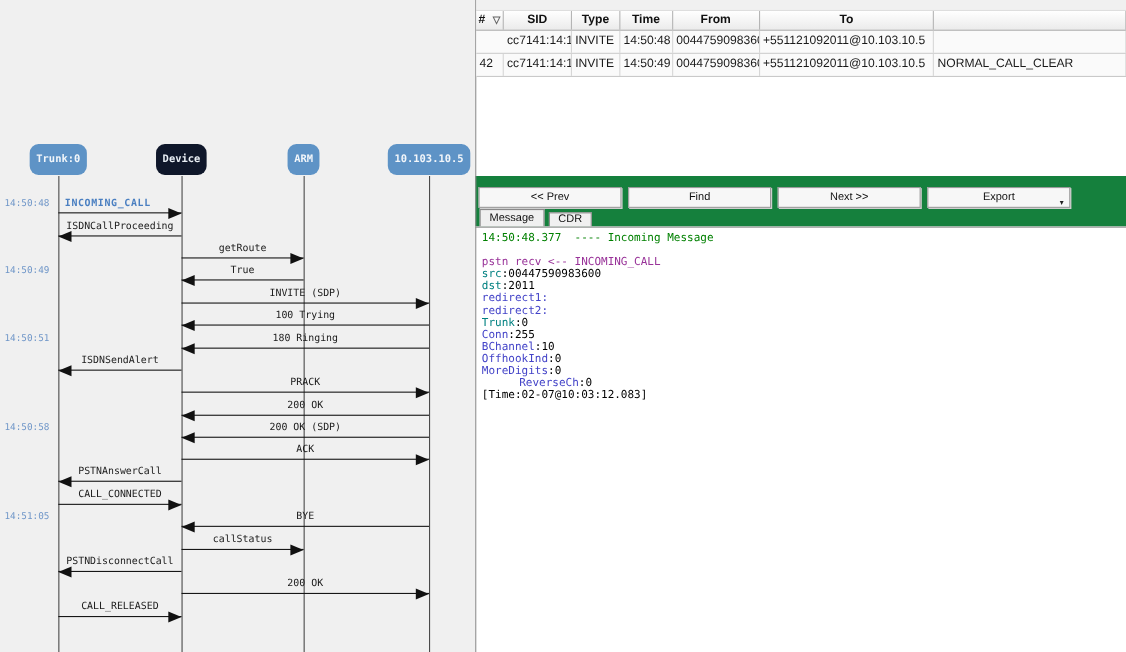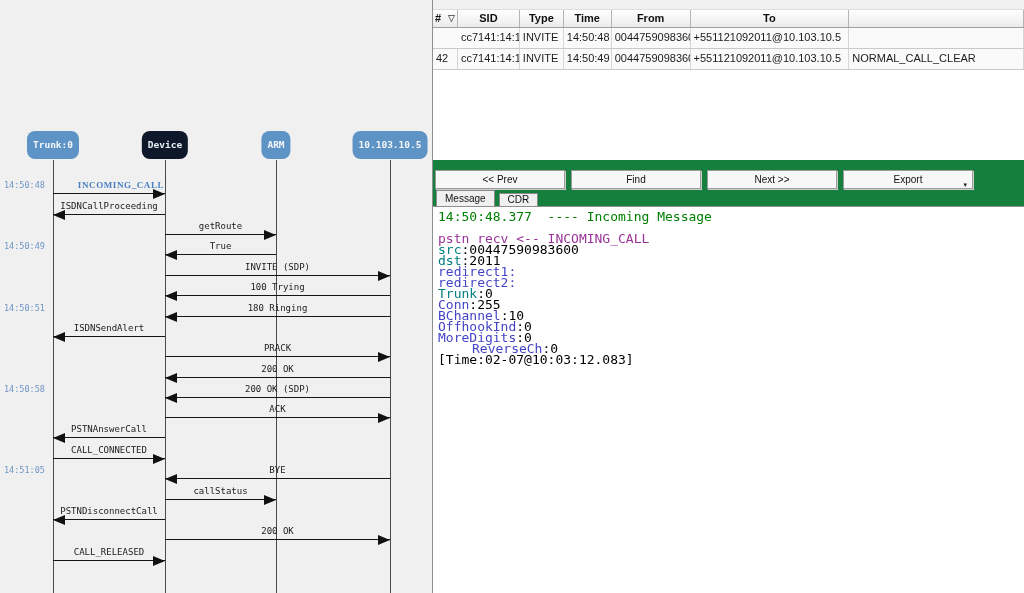--- a/index.html
+++ b/index.html
@@ -71,37 +71,37 @@
   }
   .tab.active   { height:16px; line-height:15px; }
   .tab.inactive { height:13px; line-height:12px; }
 
   
   #msg-panel {
     position:absolute; left:432px; top:206px; width:592px; height:387px; box-sizing:border-box;
     background:#ffffff; border-left:1px solid #8f8f8f; border-top:1px solid #8f8f8f;
     padding:4px 0 0 5px; font-family:"DejaVu Sans Mono", monospace;
   }
-  .m-line { height:11px; font-size:13px; line-height:11px; white-space:pre; }
+  .m-line { height:11px; font-size:10px; line-height:11px; white-space:pre; }
 </style>
 </head>
 <body>
 
 <div id="diagram">
     <div class="lifeline" style="left: 53px; height: 433px;"></div>
     <div class="actor-box" style="left: 53px; background: rgb(94, 147, 198); color: rgb(242, 246, 250);">Trunk:0</div>
     <div class="lifeline" style="left: 165px; height: 433px;"></div>
     <div class="actor-box" style="left: 165px; background: #0f172a; color: rgb(233, 239, 245);">Device</div>
     <div class="lifeline" style="left: 276px; height: 433px;"></div>
     <div class="actor-box" style="left: 276px; background: rgb(94, 147, 198); color: rgb(242, 246, 250);">ARM</div>
     <div class="lifeline" style="left: 390px; height: 433px;"></div>
     <div class="actor-box" style="left: 390px; background: rgb(94, 147, 198); color: rgb(242, 246, 250);">10.103.10.5</div>
     <div class="msg-line" style="left: 53px; top: 193px; width: 112px;"></div>
     <div class="msg-head to-right" style="top: 189px; left: 153px;"></div>
-    <div class="msg-label hl" style="left: 121px; top: 180px; color: rgb(74, 127, 193); font-family: Liberation Serif, serif;">INCOMING_CALL</div>
+    <div class="msg-label hl" style="left: 98px; top: 180px; color: rgb(74, 127, 193);">INCOMING_CALL</div>
     <div class="msg-line" style="left: 53px; top: 214px; width: 112px;"></div>
     <div class="msg-head to-left" style="top: 210px; left: 53px;"></div>
     <div class="msg-label" style="left: 109px; top: 201px;">ISDNCallProceeding</div>
     <div class="msg-line" style="left: 165px; top: 234px; width: 111px;"></div>
     <div class="msg-head to-right" style="top: 230px; left: 264px;"></div>
     <div class="msg-label" style="left: 220.5px; top: 221px;">getRoute</div>
     <div class="msg-line" style="left: 165px; top: 254px; width: 111px;"></div>
     <div class="msg-head to-left" style="top: 250px; left: 165px;"></div>
     <div class="msg-label" style="left: 220.5px; top: 241px;">True</div>
     <div class="msg-line" style="left: 165px; top: 275px; width: 225px;"></div>

